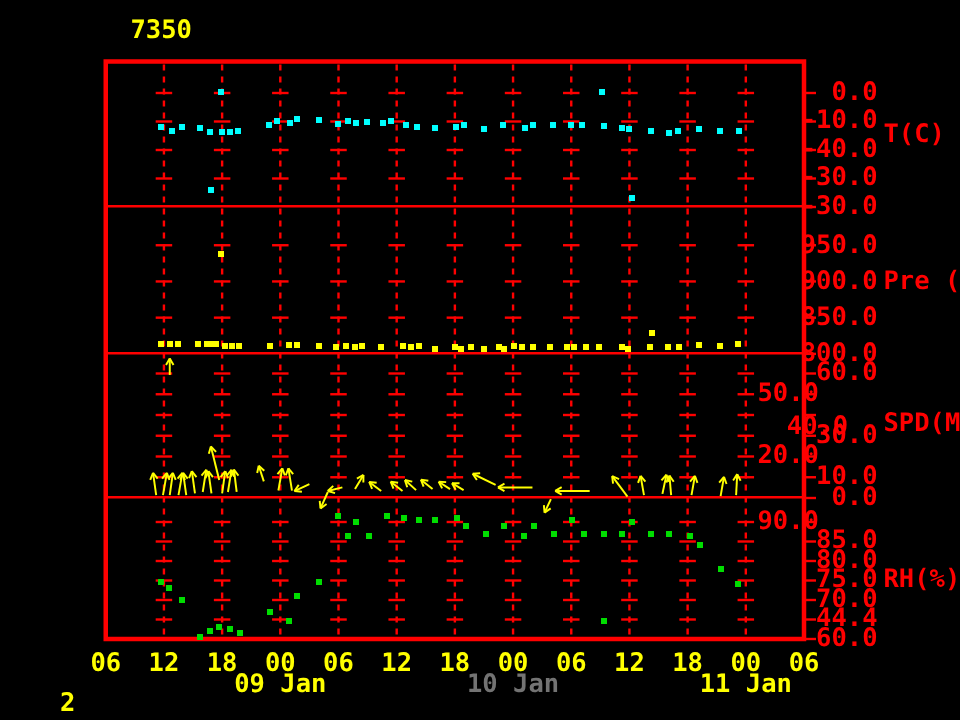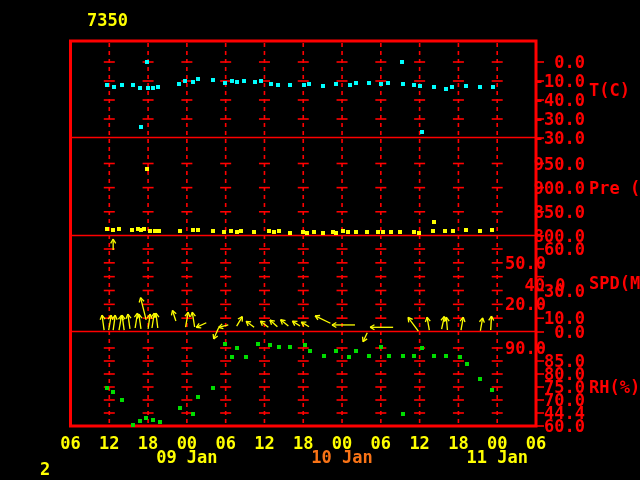--- a/index.html
+++ b/index.html
@@ -625,18 +625,18 @@
       <span class="lbl" style="left: 225.667px; top: 443px; transform: translate(-50%, -50%); color: rgb(255, 255, 0);">06</span>
       <span class="lbl" style="left: 264.458px; top: 443px; transform: translate(-50%, -50%); color: rgb(255, 255, 0);">12</span>
       <span class="lbl" style="left: 303.25px; top: 443px; transform: translate(-50%, -50%); color: rgb(255, 255, 0);">18</span>
       <span class="lbl" style="left: 342.042px; top: 443px; transform: translate(-50%, -50%); color: rgb(255, 255, 0);">00</span>
       <span class="lbl" style="left: 380.833px; top: 443px; transform: translate(-50%, -50%); color: rgb(255, 255, 0);">06</span>
       <span class="lbl" style="left: 419.625px; top: 443px; transform: translate(-50%, -50%); color: rgb(255, 255, 0);">12</span>
       <span class="lbl" style="left: 458.417px; top: 443px; transform: translate(-50%, -50%); color: rgb(255, 255, 0);">18</span>
       <span class="lbl" style="left: 497.208px; top: 443px; transform: translate(-50%, -50%); color: rgb(255, 255, 0);">00</span>
       <span class="lbl" style="left: 536px; top: 443px; transform: translate(-50%, -50%); color: rgb(255, 255, 0);">06</span>
       <span class="lbl" style="left: 186.875px; top: 457px; transform: translate(-50%, -50%); color: rgb(255, 255, 0);">09 Jan</span>
-      <span class="lbl" style="left: 342.042px; top: 457px; transform: translate(-50%, -50%); color: #f97316;">10 Jan</span>
+      <span class="lbl" style="left: 342.042px; top: 457px; transform: translate(-50%, -50%); color: #737373;">10 Jan</span>
       <span class="lbl" style="left: 497.208px; top: 457px; transform: translate(-50%, -50%); color: rgb(255, 255, 0);">11 Jan</span>
     </div>
 
   <span class="lbl yellow" style="left:40px;top:461px;">2</span>
 </div>
 
 </body></html>

